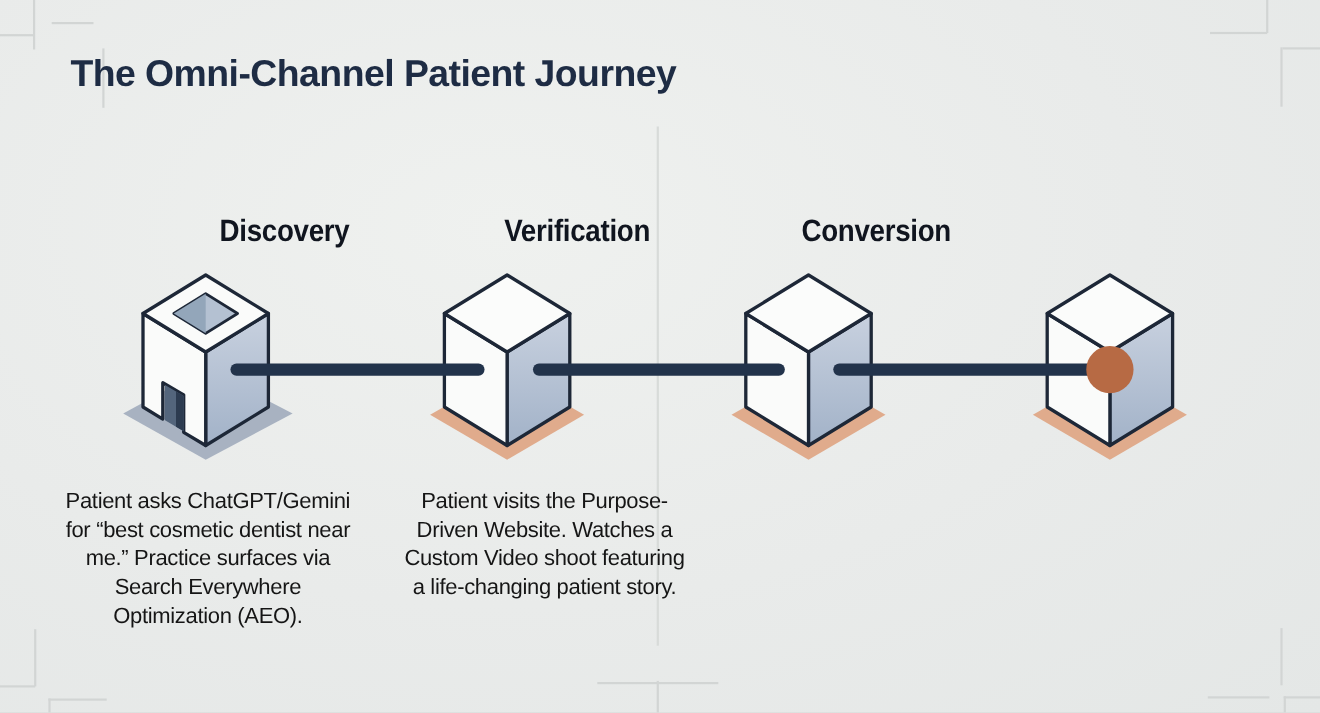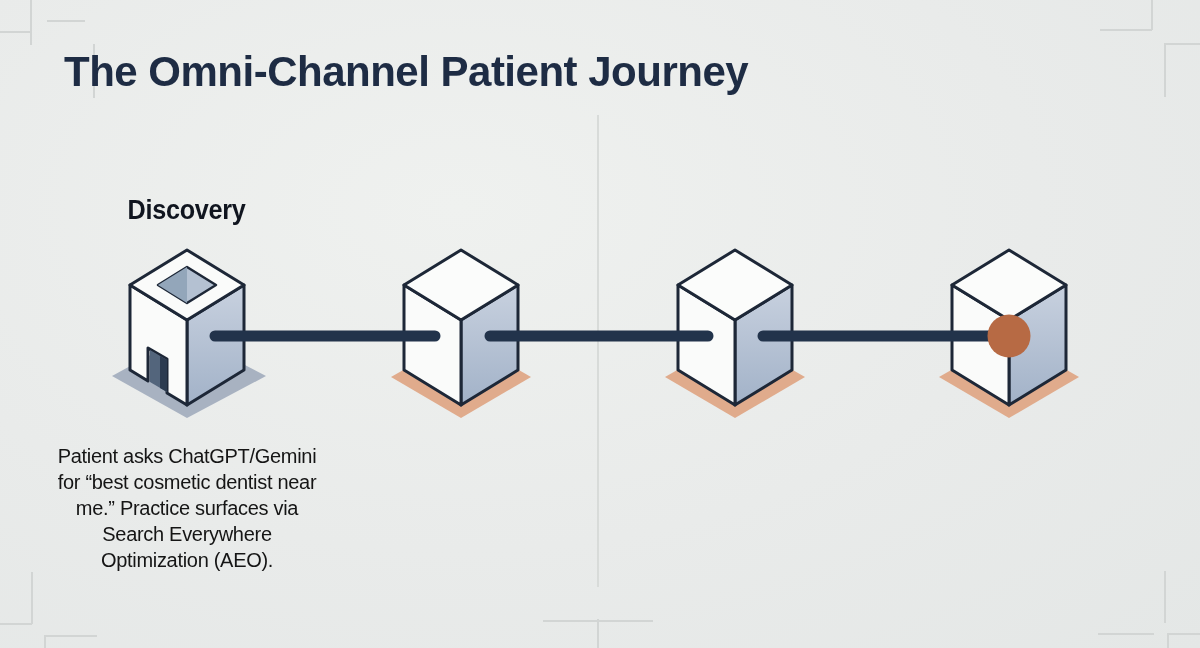--- a/index.html
+++ b/index.html
@@ -5,25 +5,25 @@
   html,body{margin:0;padding:0;background:#d0d3d2;}
   .canvas{
     position:relative;width:1200px;height:648px;overflow:hidden;
     background:radial-gradient(ellipse at 38% 32%, #eff1ef 0%, #e9ebea 55%, #e4e7e6 100%);
     font-family:"Liberation Sans", sans-serif;
   }
   .mark{position:absolute;background:#d2d5d4;}
   .divider{position:absolute;left:597px;top:115px;width:2px;height:472px;background:#d8dbd9;}
   .title{
     position:absolute;left:64px;top:48px;margin:0;
-    font-size:42px;font-weight:bold;letter-spacing:-0.5px;color:#1e2c44;
+    font-size:34px;font-weight:bold;letter-spacing:-0.5px;color:#1e2c44;
     white-space:nowrap;
   }
   .stage-row{position:absolute;left:50px;width:1096px;display:flex;}
-  .stage-col{width:274px;display:flex;justify-content:center;}
+  .stage-col{width:274px;display:flex;justify-content:flex-end;}
   .titles-row{top:194px;}
   .stage-title{
     font-size:28px;font-weight:bold;color:#10151f;letter-spacing:-0.3px;
     transform:scaleX(0.9);transform-origin:center;white-space:nowrap;
   }
   .desc-row{top:443px;gap:32px;}
   .stage-desc{
     width:270px;text-align:center;margin:0;
     font-size:20px;line-height:26px;color:#151515;letter-spacing:-0.3px;
   }
@@ -53,20 +53,26 @@
   <div class="mark" style="left:543px;top:620px;width:110px;height:2px;"></div>
   <div class="mark" style="left:597px;top:619px;width:2px;height:29px;"></div>
 
   <div class="divider"></div>
 
   <h1 class="title">The Omni-Channel Patient Journey</h1>
 
   <div class="stage-row titles-row">
     <div class="stage-col">
         <span class="stage-title">Discovery</span>
+      </div>
+    <div class="stage-col">
+        <span class="stage-title">Verification</span>
+      </div>
+    <div class="stage-col">
+        <span class="stage-title">Conversion</span>
       </div>
   </div>
 
   <svg class="icon-row" width="1200" height="200" viewBox="0 0 1200 200">
     <defs>
       <linearGradient id="faceR" x1="0" y1="0" x2="0" y2="1">
         <stop offset="0" stop-color="#c8d1df"></stop>
         <stop offset="1" stop-color="#a2b2c8"></stop>
       </linearGradient>
     </defs>
@@ -110,15 +116,18 @@
       <path d="M763,96 H1002" stroke="#22334b"></path>
     </g>
 
     <circle cx="1009" cy="96" r="21.5" fill="#b76a44"></circle>
   </svg>
 
   <div class="stage-row desc-row">
     <div class="stage-col">
         <p class="stage-desc">Patient asks ChatGPT/Gemini for “best cosmetic dentist near me.” Practice surfaces via Search Everywhere Optimization (AEO).</p>
       </div>
+    <div class="stage-col">
+        <p class="stage-desc">Patient visits the Purpose-Driven Website. Watches a Custom Video shoot featuring a life-changing patient story.</p>
+      </div>
   </div>
 
 </div>
 
 </body></html>

